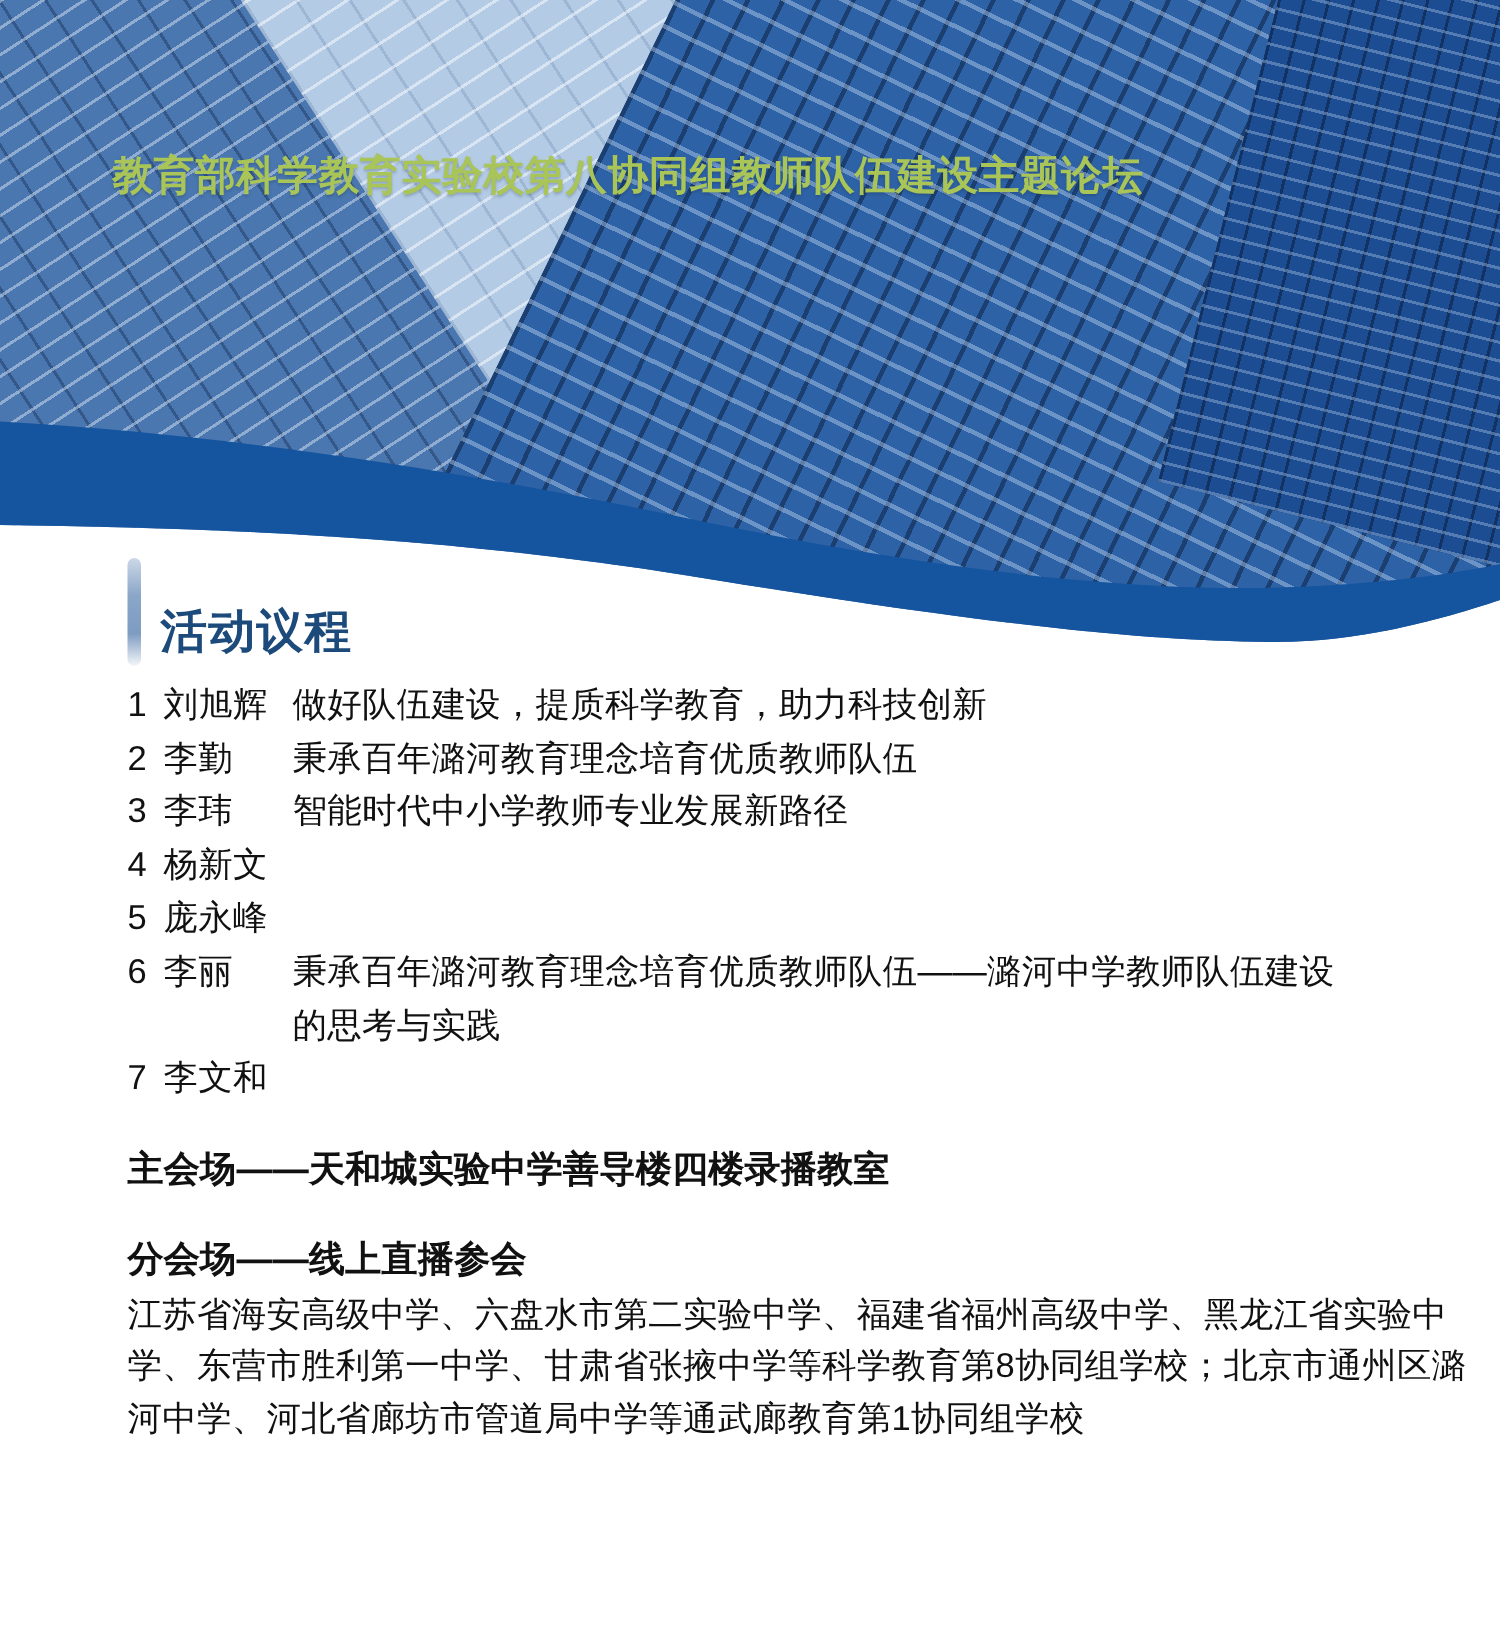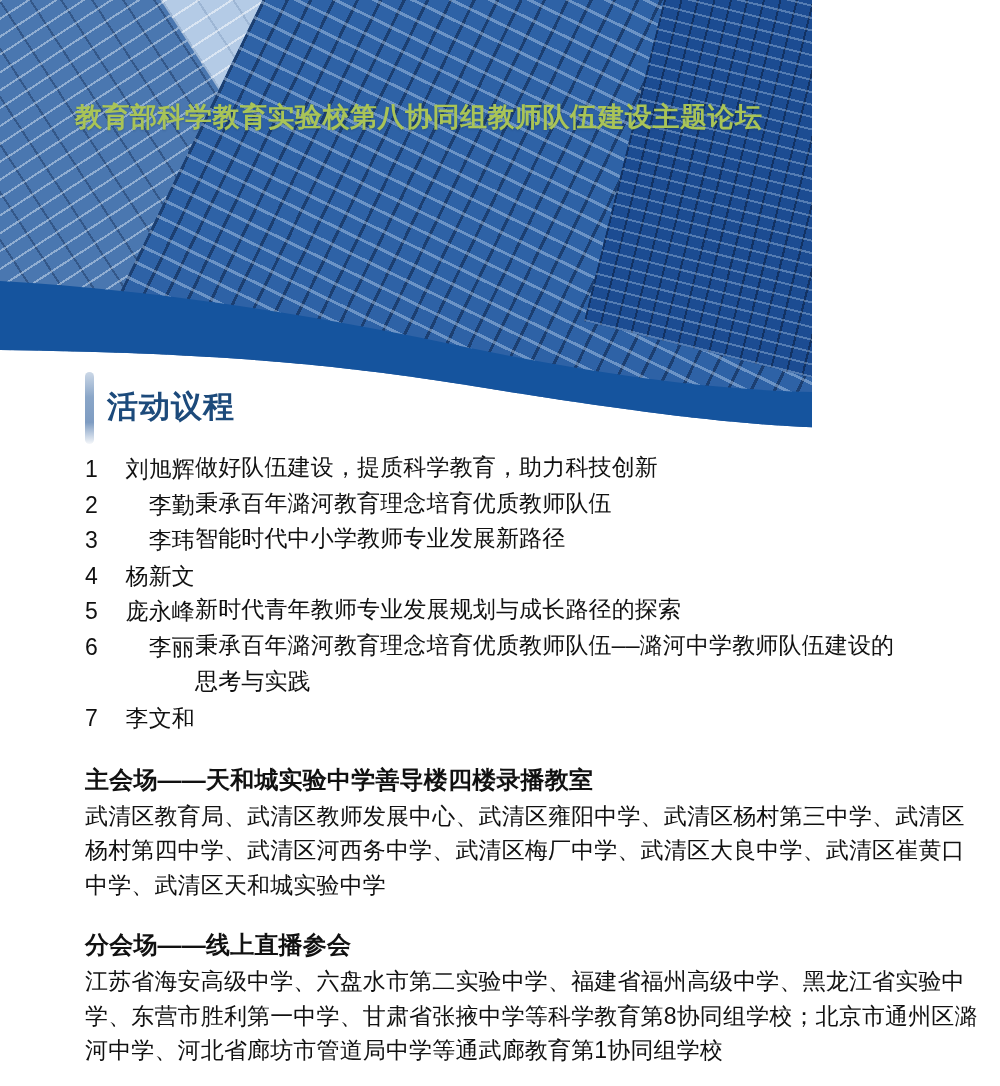--- a/index.html
+++ b/index.html
@@ -4,21 +4,21 @@
 <style>
   * { margin:0; padding:0; box-sizing:border-box; }
   html,body { background:#ffffff; }
   body {
     width:1000px; height:1086px; margin:0 auto; overflow:hidden;
     font-family:"Liberation Sans", sans-serif; color:#111;
   }
   .page { position:relative; width:1000px; height:1086px; background:#fff; }
 
   
-  .header { position:relative; width:812px; height:440px; overflow:hidden;
+  .header { position:relative; width:1000px; height:440px; overflow:hidden;
     background:linear-gradient(155deg,#7ea6d2 0%,#9dbede 34%,#b7cde8 52%,#93b5d8 72%,#6f97c4 100%);padding-left:42px; }
   .b { position:absolute; }
   .b-left { left:-190px; top:-300px; width:660px; height:780px; transform:rotate(-33deg);
     background-color:#4a77b0;
     background-image:
       repeating-linear-gradient(0deg, rgba(230,240,250,0.45) 0 2px, transparent 2px 15px),
       repeating-linear-gradient(90deg, rgba(18,40,78,0.40) 0 2px, transparent 2px 26px); }
   .b-mid-light { left:215px; top:-180px; width:330px; height:430px; transform:rotate(-33deg);
     background-color:#b4cbe6;
     background-image:
@@ -38,30 +38,30 @@
 
   .tagline { position:absolute; left:75px; top:99px; z-index:5;
     font-size:27px; font-weight:bold; letter-spacing:0.5px; color:#a9c457;
     text-shadow:0 1px 2px rgba(20,40,70,0.25); white-space:nowrap; }
   .main-title { position:absolute; left:38px; top:168px; z-index:5;
     font-size:40px; font-weight:bold; color:#ffffff; letter-spacing:0.5px;
     text-shadow:0 2px 3px rgba(10,35,80,0.35); white-space:nowrap; }
 
   
   .content { position:relative; z-index:3; margin-top:-68px; padding-left:85px; width:1000px; }
-  .section-head { position:relative; height:70px; display:flex; align-items:center; }
+  .section-head { position:relative; height:70px; display:flex; align-items:flex-end; }
   .accent-bar { position:absolute; left:0; top:0; width:9px; height:72px; border-radius:5px;
     background:linear-gradient(180deg,#ccd8e7 0%,#8aa6c8 35%,#7e9cc2 70%,rgba(150,175,205,0.10) 100%); }
   .section-title { margin-left:22px; font-size:31px; font-weight:bold; color:#1c4a7b; letter-spacing:1px; }
 
   .agenda-list { margin-top:10px; width:895px; }
   .agenda-item { display:flex; align-items:flex-start; font-size:23px; line-height:35.6px; letter-spacing:0.15px; }
   .agenda-num { width:24px; flex:0 0 24px; }
-  .agenda-name { width:86px; flex:0 0 86px;text-align:right; }
-  .agenda-title { max-width:712px;font-family:Liberation Mono, monospace; }
+  .agenda-name { width:86px; flex:0 0 86px; }
+  .agenda-title { max-width:712px; }
 
   .venues { margin-top:6px; }
   .venue-label { margin-top:26px; font-size:24px; font-weight:bold; line-height:34px; letter-spacing:0.2px; }
   .venue-body { width:895px; font-size:23px; line-height:34.5px; letter-spacing:0.15px; margin-top:2px; }
 </style>
 </head>
 <body>
 
 <div class="page">
 
@@ -103,36 +103,34 @@
         <span class="agenda-name">李玮</span>
         <span class="agenda-title">智能时代中小学教师专业发展新路径</span>
       </div>
       <div class="agenda-item">
         <span class="agenda-num">4</span>
         <span class="agenda-name">杨新文</span>
       </div>
       <div class="agenda-item">
         <span class="agenda-num">5</span>
         <span class="agenda-name">庞永峰</span>
-        <span class="agenda-title">新时代青年教师专业发展规划与成长路径的探索</span>
       </div>
       <div class="agenda-item">
         <span class="agenda-num">6</span>
         <span class="agenda-name">李丽</span>
         <span class="agenda-title">秉承百年潞河教育理念培育优质教师队伍——潞河中学教师队伍建设的思考与实践</span>
       </div>
       <div class="agenda-item">
         <span class="agenda-num">7</span>
         <span class="agenda-name">李文和</span>
       </div>
     </div>
 
     <div class="venues">
 
       <div class="venue-label">主会场——天和城实验中学善导楼四楼录播教室</div>
-      <div class="venue-body">武清区教育局、武清区教师发展中心、武清区雍阳中学、武清区杨村第三中学、武清区杨村第四中学、武清区河西务中学、武清区梅厂中学、武清区大良中学、武清区崔黄口中学、武清区天和城实验中学</div>
 
       <div class="venue-label">分会场——线上直播参会</div>
       <div class="venue-body">江苏省海安高级中学、六盘水市第二实验中学、福建省福州高级中学、黑龙江省实验中学、东营市胜利第一中学、甘肃省张掖中学等科学教育第8协同组学校；北京市通州区潞河中学、河北省廊坊市管道局中学等通武廊教育第1协同组学校</div>
     </div>
 
   </div>
 </div>
 
 </body></html>

